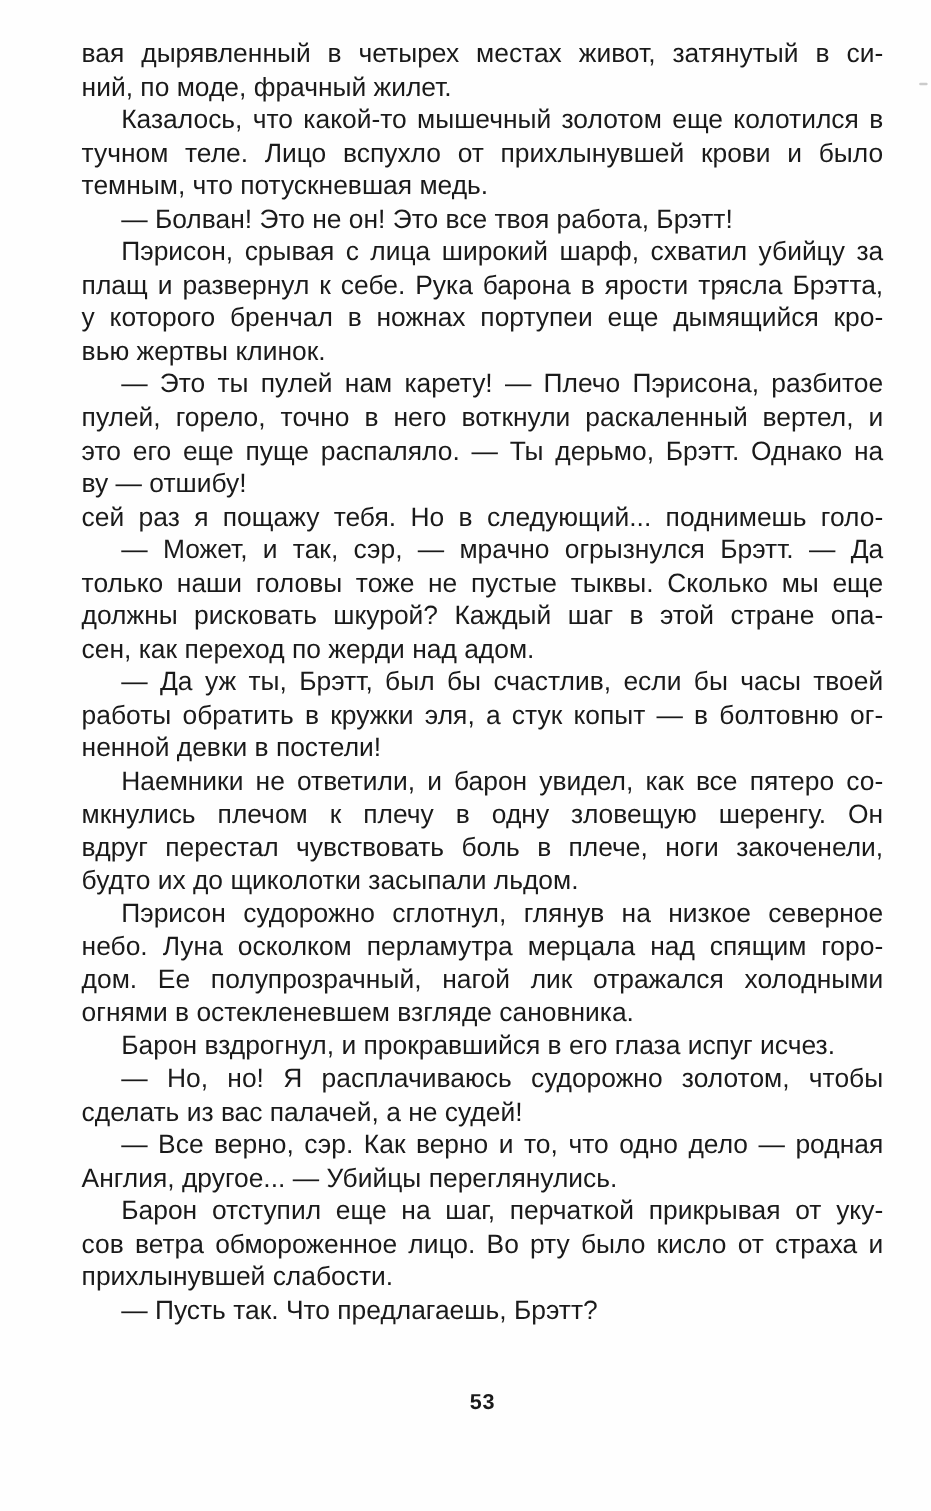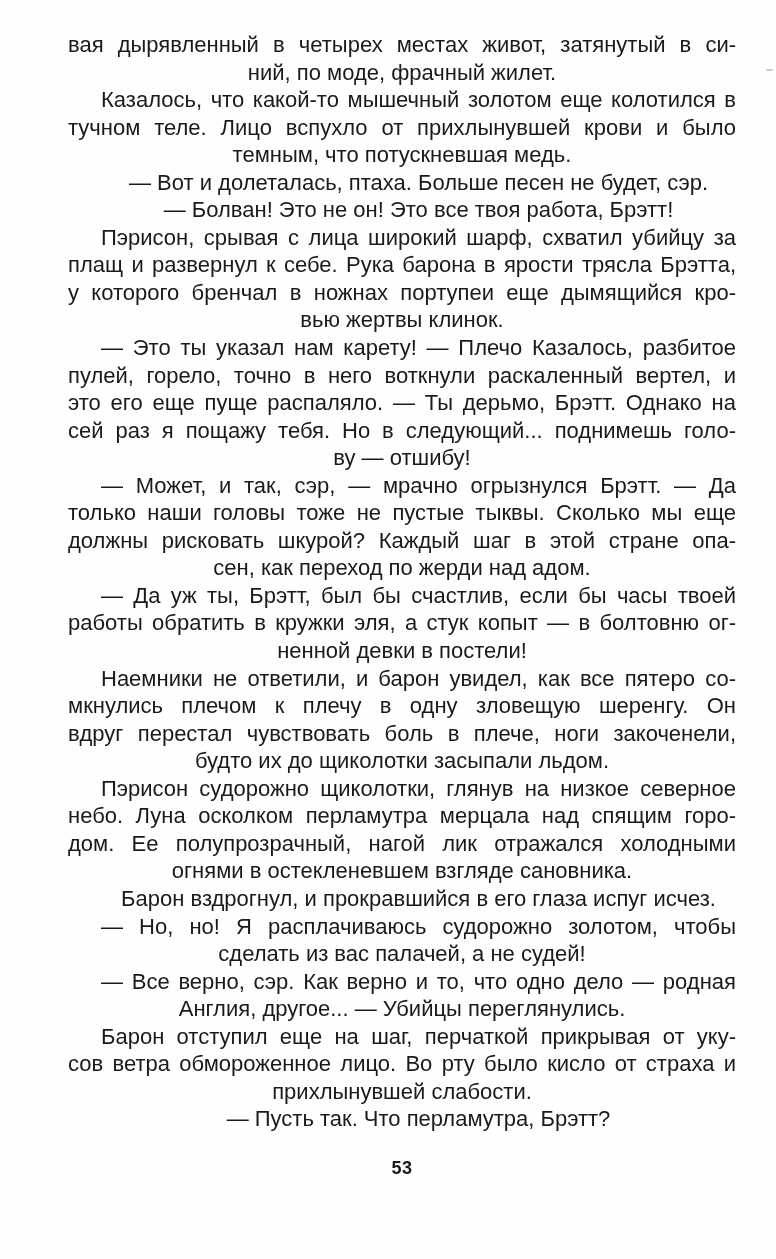--- a/index.html
+++ b/index.html
@@ -20,21 +20,21 @@
     position: absolute;
     left: 68px;
     top: 31px;
     width: 668px;
   }
   .line {
     font-size: 22px;
     line-height: 27.55px;
     height: 27.55px;
     white-space: normal;
-    text-align: center;
+    text-align: left;
     hyphens: none;
     overflow: visible;
   }
   .line.just {
     text-align: justify;
     text-align-last: justify;
   }
   .line.indent {
     text-indent: 33px;
   }
@@ -58,51 +58,50 @@
 </head>
 <body>
 
 <div class="page">
   <div class="text-block" id="text-block">
       <div class="line just">вая дырявленный в четырех местах живот, затянутый в си-</div>
       <div class="line">ний, по моде, фрачный жилет.</div>
       <div class="line just indent">Казалось, что какой-то мышечный золотом еще колотился в</div>
       <div class="line just">тучном теле. Лицо вспухло от прихлынувшей крови и было</div>
       <div class="line">темным, что потускневшая медь.</div>
-      <div class="line indent">— Вот и долеталась, птаха. Больше песен не будет, сэр.</div>
       <div class="line indent">— Болван! Это не он! Это все твоя работа, Брэтт!</div>
       <div class="line just indent">Пэрисон, срывая с лица широкий шарф, схватил убийцу за</div>
       <div class="line just">плащ и развернул к себе. Рука барона в ярости трясла Брэтта,</div>
       <div class="line just">у которого бренчал в ножнах портупеи еще дымящийся кро-</div>
       <div class="line">вью жертвы клинок.</div>
-      <div class="line just indent">— Это ты указал нам карету! — Плечо Казалось, разбитое</div>
+      <div class="line just indent">— Это ты пулей нам карету! — Плечо Пэрисона, разбитое</div>
       <div class="line just">пулей, горело, точно в него воткнули раскаленный вертел, и</div>
       <div class="line just">это его еще пуще распаляло. — Ты дерьмо, Брэтт. Однако на</div>
+      <div class="line">ву — отшибу!</div>
       <div class="line just">сей раз я пощажу тебя. Но в следующий... поднимешь голо-</div>
-      <div class="line">ву — отшибу!</div>
       <div class="line just indent">— Может, и так, сэр, — мрачно огрызнулся Брэтт. — Да</div>
       <div class="line just">только наши головы тоже не пустые тыквы. Сколько мы еще</div>
       <div class="line just">должны рисковать шкурой? Каждый шаг в этой стране опа-</div>
       <div class="line">сен, как переход по жерди над адом.</div>
       <div class="line just indent">— Да уж ты, Брэтт, был бы счастлив, если бы часы твоей</div>
       <div class="line just">работы обратить в кружки эля, а стук копыт — в болтовню ог-</div>
       <div class="line">ненной девки в постели!</div>
       <div class="line just indent">Наемники не ответили, и барон увидел, как все пятеро со-</div>
       <div class="line just">мкнулись плечом к плечу в одну зловещую шеренгу. Он</div>
       <div class="line just">вдруг перестал чувствовать боль в плече, ноги закоченели,</div>
       <div class="line">будто их до щиколотки засыпали льдом.</div>
-      <div class="line just indent">Пэрисон судорожно щиколотки, глянув на низкое северное</div>
+      <div class="line just indent">Пэрисон судорожно сглотнул, глянув на низкое северное</div>
       <div class="line just">небо. Луна осколком перламутра мерцала над спящим горо-</div>
       <div class="line just">дом. Ее полупрозрачный, нагой лик отражался холодными</div>
       <div class="line">огнями в остекленевшем взгляде сановника.</div>
       <div class="line indent">Барон вздрогнул, и прокравшийся в его глаза испуг исчез.</div>
       <div class="line just indent">— Но, но! Я расплачиваюсь судорожно золотом, чтобы</div>
       <div class="line">сделать из вас палачей, а не судей!</div>
       <div class="line just indent">— Все верно, сэр. Как верно и то, что одно дело — родная</div>
       <div class="line">Англия, другое... — Убийцы переглянулись.</div>
       <div class="line just indent">Барон отступил еще на шаг, перчаткой прикрывая от уку-</div>
       <div class="line just">сов ветра обмороженное лицо. Во рту было кисло от страха и</div>
       <div class="line">прихлынувшей слабости.</div>
-      <div class="line indent">— Пусть так. Что перламутра, Брэтт?</div>
+      <div class="line indent">— Пусть так. Что предлагаешь, Брэтт?</div>
     </div>
   <div class="page-number">53</div>
   <div class="scan-artifact artifact-1"></div>
 </div>
 
 </body></html>

